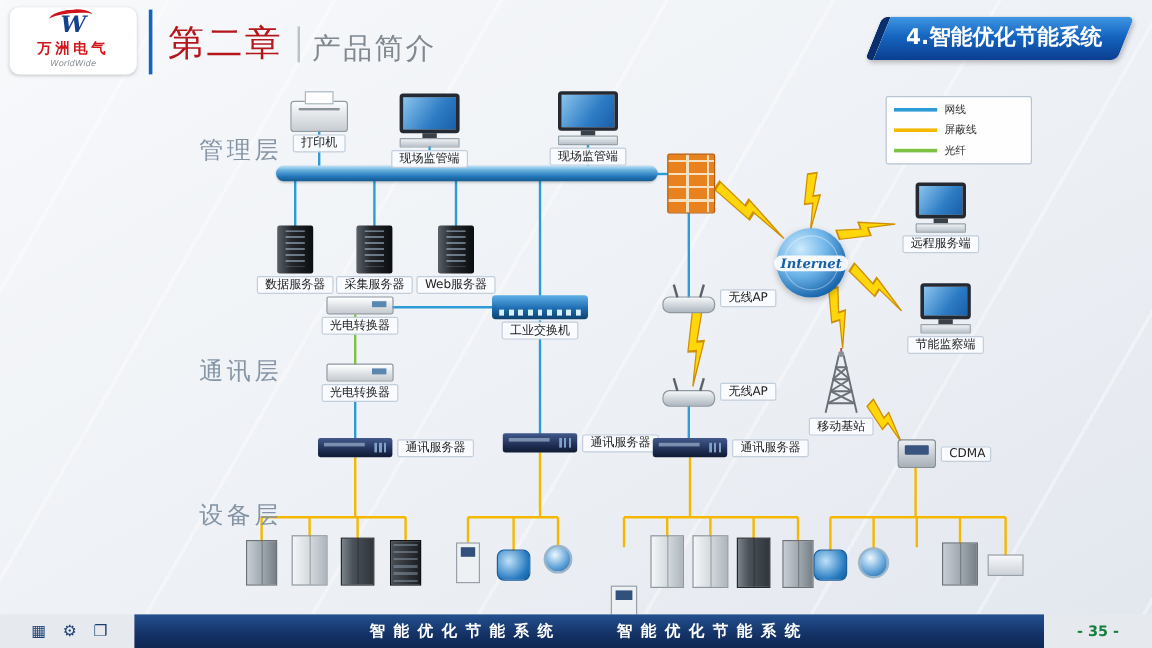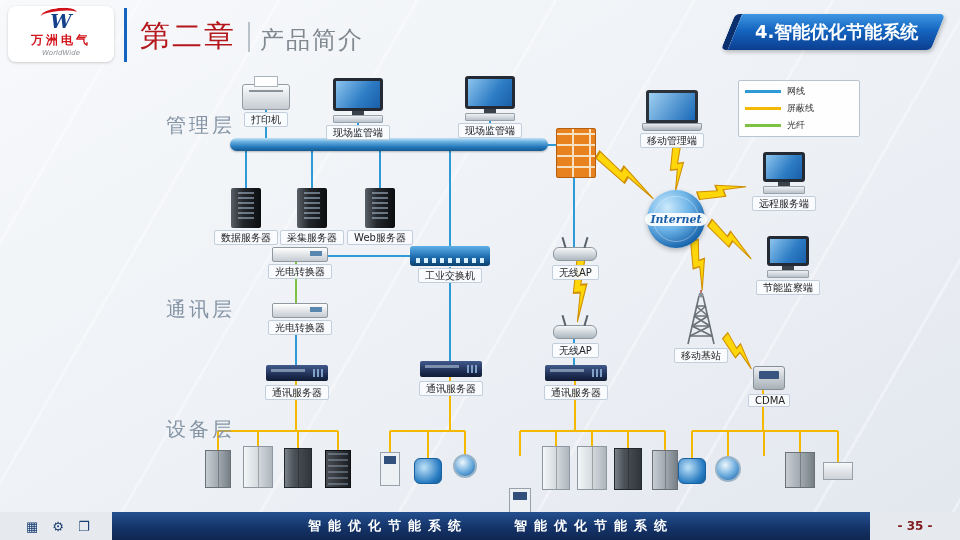--- a/index.html
+++ b/index.html
@@ -24,21 +24,21 @@
   .subtitle{position:absolute;left:260px;top:24px;font-size:24px;color:#808890;letter-spacing:2px;z-index:5;}
   .badge{position:absolute;top:14px;right:22px;height:36px;transform:skewX(-22deg);
     background:linear-gradient(180deg,#3f97e4 0%,#1565c0 45%,#0b3e91 100%);
     border-left:7px solid #0a2f6e;border-radius:5px;box-shadow:2px 2px 4px rgba(0,0,0,.25);z-index:5;}
   .badge span{display:block;transform:skewX(22deg);padding:0 20px;line-height:36px;color:#fff;font-weight:bold;font-size:18px;}
 
   
   .wires{position:absolute;left:0;top:0;z-index:1;}
   .layer-label{position:absolute;font-family:"DejaVu Serif",serif;font-size:20px;color:#8494a5;letter-spacing:3px;z-index:2;}
   .node{position:absolute;display:flex;flex-direction:column;align-items:center;gap:2px;z-index:3;}
-  .node.row{flex-direction:column;align-items:center;gap:4px;}
+  .node.row{flex-direction:row;align-items:center;gap:4px;}
   .chip{font-size:10px;color:#222;background:rgba(250,252,255,.92);border:1px solid #c2cedb;
     padding:0 6px;line-height:13px;white-space:nowrap;border-radius:2px;}
   .chip-narrow{white-space:normal;width:28px;text-align:center;line-height:11px;}
 
   .bus{position:absolute;left:230px;top:138px;width:318px;height:13px;border-radius:7px;z-index:2;
     background:linear-gradient(180deg,#c2e2f6 0%,#66aede 30%,#2277bb 70%,#175a8e 100%);
     box-shadow:0 1px 2px rgba(0,0,0,.25);}
 
   
   .monitor-icon{display:flex;flex-direction:column;align-items:center;}
@@ -127,21 +127,21 @@
 
   
   .footer{position:absolute;left:0;right:0;bottom:0;height:28px;background:#e6e9ed;z-index:5;}
   .footer-bar{position:absolute;left:112px;top:0;width:758px;height:28px;
     background:linear-gradient(180deg,#24508f 0%,#143266 60%,#0f2752 100%);
     display:flex;align-items:center;justify-content:center;gap:46px;}
   .footer-bar span{color:#fff;font-weight:bold;font-size:13px;letter-spacing:7px;white-space:nowrap;}
   .footer-icons{position:absolute;left:26px;top:0;height:28px;display:flex;align-items:center;gap:14px;
     color:#1b3f73;font-size:13px;}
   .footer-page{position:absolute;right:0;top:0;width:90px;height:28px;display:flex;align-items:center;
-    justify-content:center;color:#7f1d1d;font-weight:bold;font-size:12px;}
+    justify-content:center;color:#15803d;font-weight:bold;font-size:12px;}
 </style>
 </head>
 <body>
 
 <div class="slide">
 
   <svg class="wires" width="960" height="540">
     <defs>
       <polygon id="bolt" points="7,0 15,0 9,13 15,13 3,32 8,17 1,17"></polygon>
     </defs>
@@ -277,27 +277,20 @@
   </div>
   <div class="node row" style="left:419px;top:361px">
     <div class="comm-icon"></div>
     <div class="chip">通讯服务器</div>
   </div>
   <div class="node row" style="left:544px;top:365px">
     <div class="comm-icon"></div>
     <div class="chip">通讯服务器</div>
   </div>
 
-  <div class="node" style="left:640px;top:90px;width:64px">
-    <div class="laptop-icon">
-        <div class="lscr"></div>
-        <div class="lbase"></div>
-      </div>
-    <div class="chip">移动管理端</div>
-  </div>
 
   <div class="legend">
     <div class="legend-row">
       <span class="legend-line" style="background: rgb(46, 155, 214);"></span>
       <span class="legend-label">网线</span>
     </div>
     <div class="legend-row">
       <span class="legend-line" style="background: rgb(245, 184, 0);"></span>
       <span class="legend-label">屏蔽线</span>
     </div>

